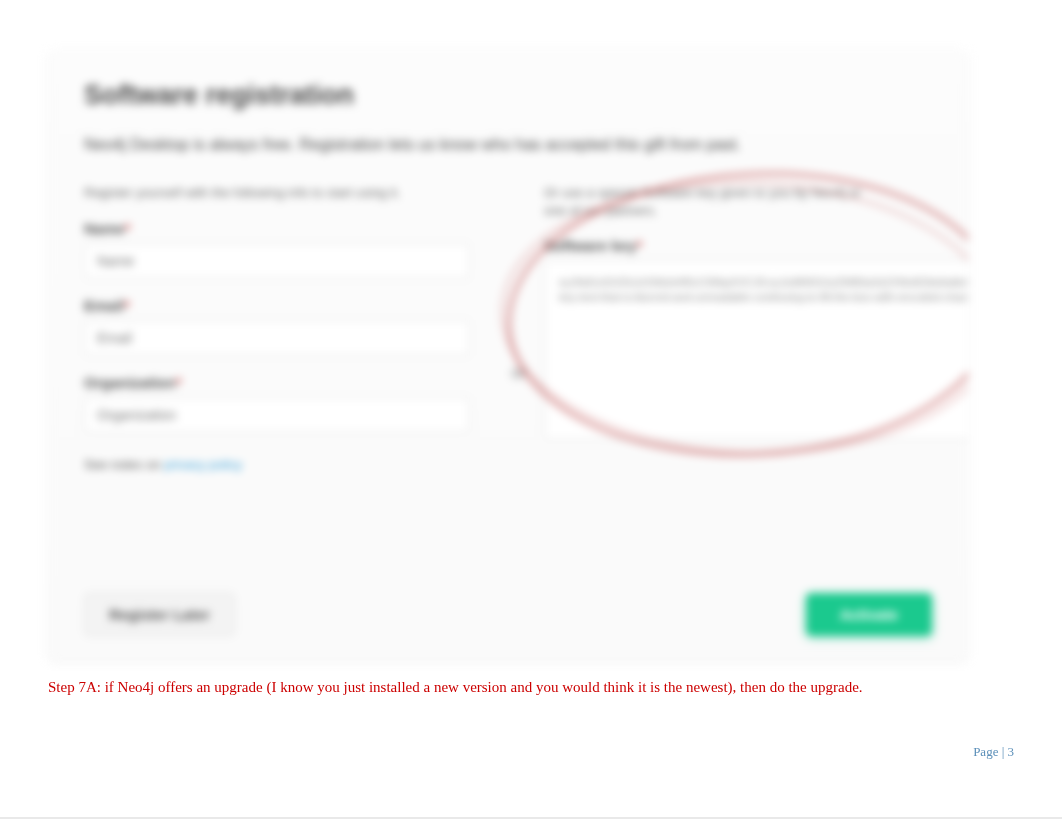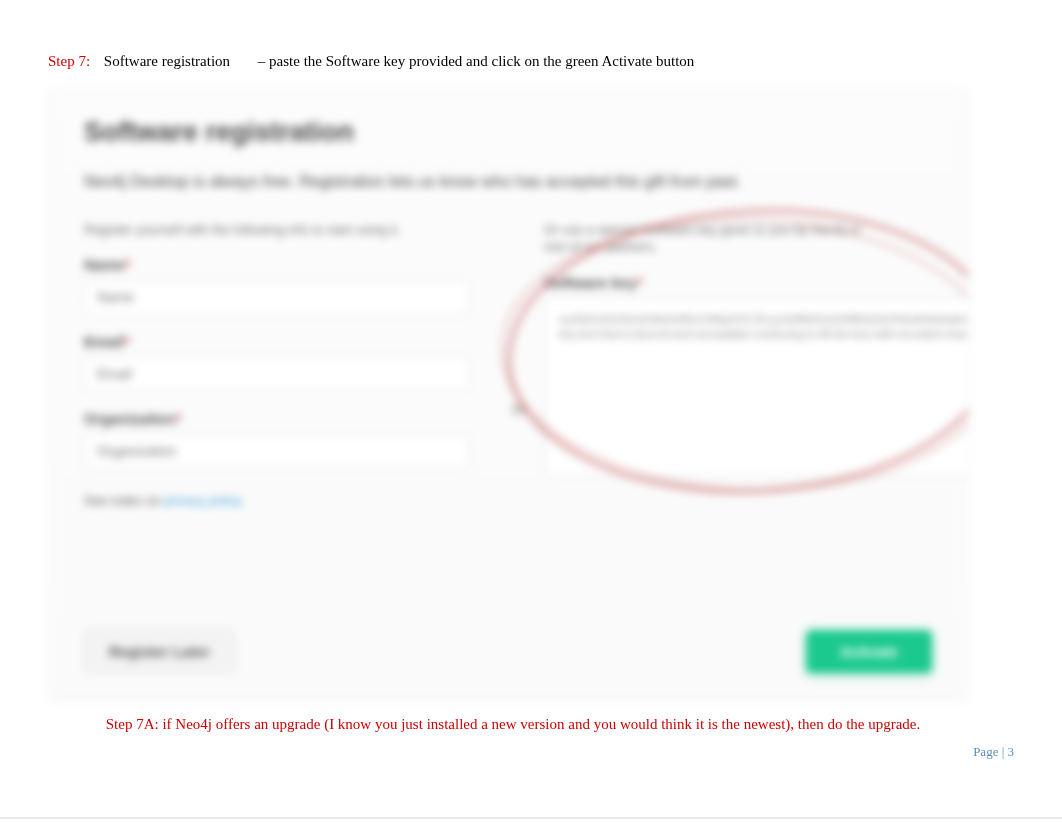--- a/index.html
+++ b/index.html
@@ -101,46 +101,41 @@
     .btn-activate {
       background: #1bc98e;
       color: #fff;
       border: none;
       font-size: 15px;
       font-weight: 600;
       padding: 13px 34px;
       border-radius: 5px;
       box-shadow: 0 2px 8px rgba(27,201,142,0.4);
     }
-    .step7a { color: #cc0000; line-height: 1.5; max-width: 930px; text-align: center; }
+    .step7a { color: #cc0000; line-height: 1.5; max-width: 930px; }
     .page-footer {
       position: absolute;
       bottom: 62px;
       right: 48px;
       color: #5b8fb9;
       font-size: 13px;
     }
     .sep-line {
       position: absolute;
       bottom: 3px;
       left: 0;
       right: 0;
       height: 2px;
       background: #e9e9e9;
     }
   </style>
 </head>
 <body>
 
 <div class="content">
-  <div class="instruction-line">
-    <span class="step-label">Step 7:</span>
-    <span class="step-title">Software registration</span>
-    <span class="step-desc">– paste the Software key provided and click on the green Activate button</span>
-  </div>
 
   <div class="screenshot-box">
     <div class="sr-inner">
       <div class="sr-title">Software registration</div>
       <div class="sr-sub">Neo4j Desktop is always free. Registration lets us know who has accepted this gift from past.</div>
 
       <div class="sr-cols">
         <div class="sr-left">
           <div class="sr-hint">Register yourself with the following info to start using it.</div>
 

